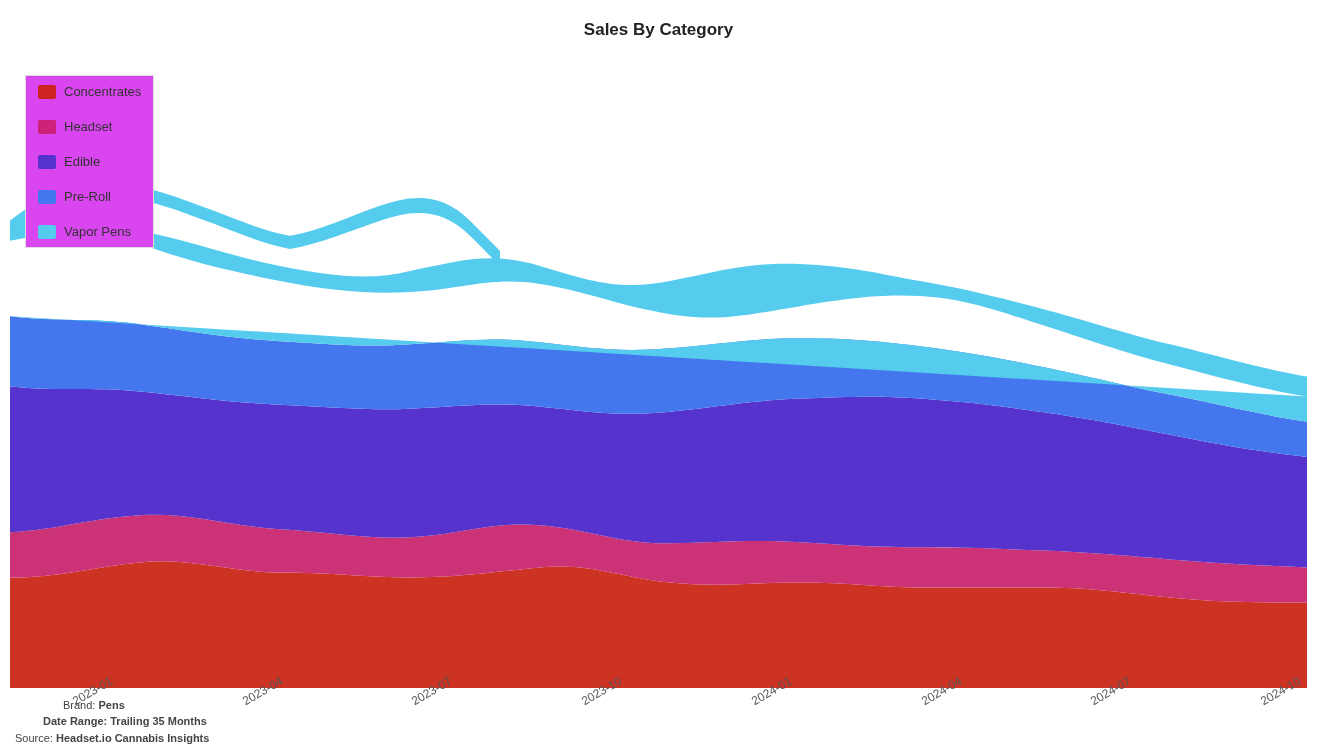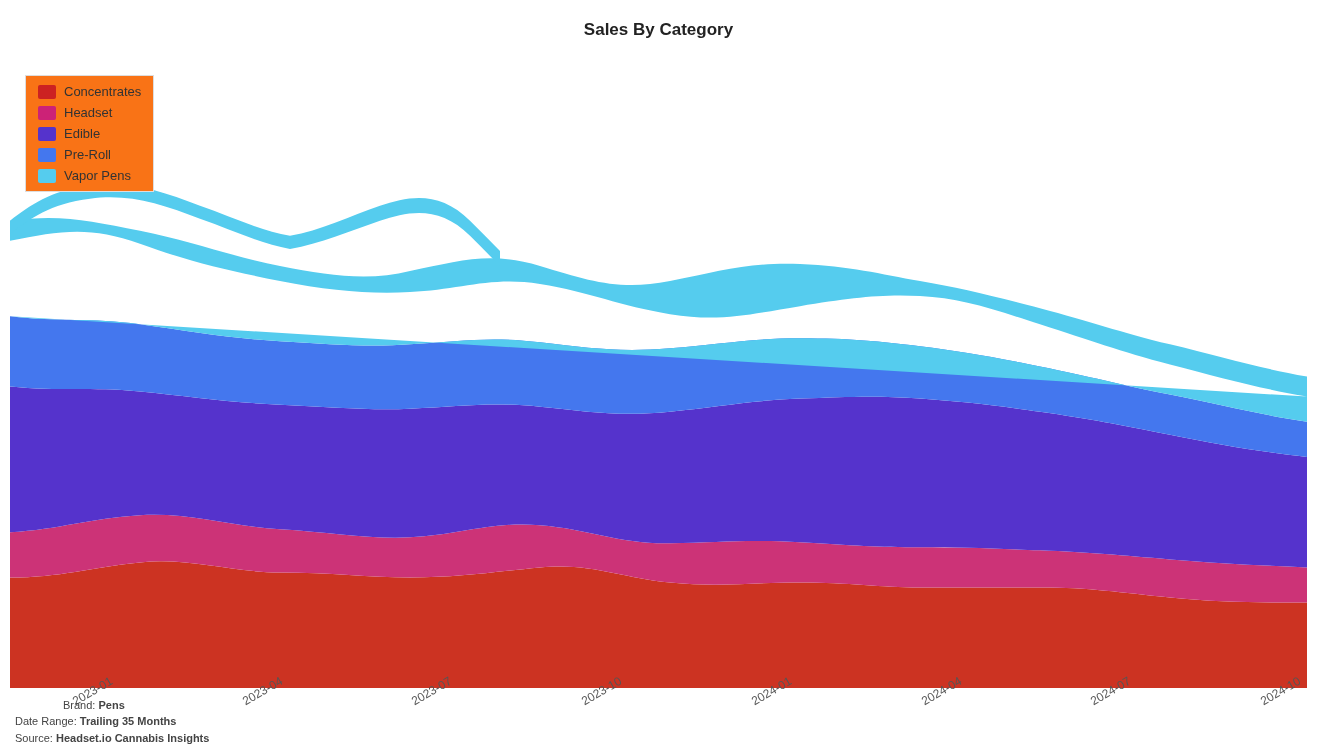--- a/index.html
+++ b/index.html
@@ -57,26 +57,26 @@
     }
     .chart-svg {
       width: 100%;
       height: 100%;
     }
     
     .legend {
       position: absolute;
       top: 75px;
       left: 25px;
-      background: #f97316;
+      background: #d946ef;
       border: 1px solid #ddd;
       padding: 8px 12px;
       display: flex;
       flex-direction: column;
-      gap: 6px;
+      gap: 20px;
       z-index: 10;
     }
     .legend-item {
       display: flex;
       align-items: center;
       gap: 8px;
       font-size: 13px;
       color: #333;
     }
     .legend-color {
@@ -286,21 +286,21 @@
     <span style="font-size:12px;color:#555;transform:rotate(-30deg);transform-origin:top left;display:inline-block;">2024-07</span>
     <span style="font-size:12px;color:#555;transform:rotate(-30deg);transform-origin:top left;display:inline-block;">2024-10</span>
   </div>
 
   <div class="meta-info">
     <div>
       <span style="font-weight:normal;padding-left:48px;">Brand:</span>
       <span>Pens</span>
     </div>
     <div>
-      <span style="font-weight:normal;">Date Range:</span>
+      <span style="font-weight:bold;margin-left:28px;">Date Range:</span>
       <span>Trailing 35 Months</span>
     </div>
     <div>
       <span style="font-weight:normal;">Source:</span>
       <span>Headset.io Cannabis Insights</span>
     </div>
   </div>
 
 </div>
 

